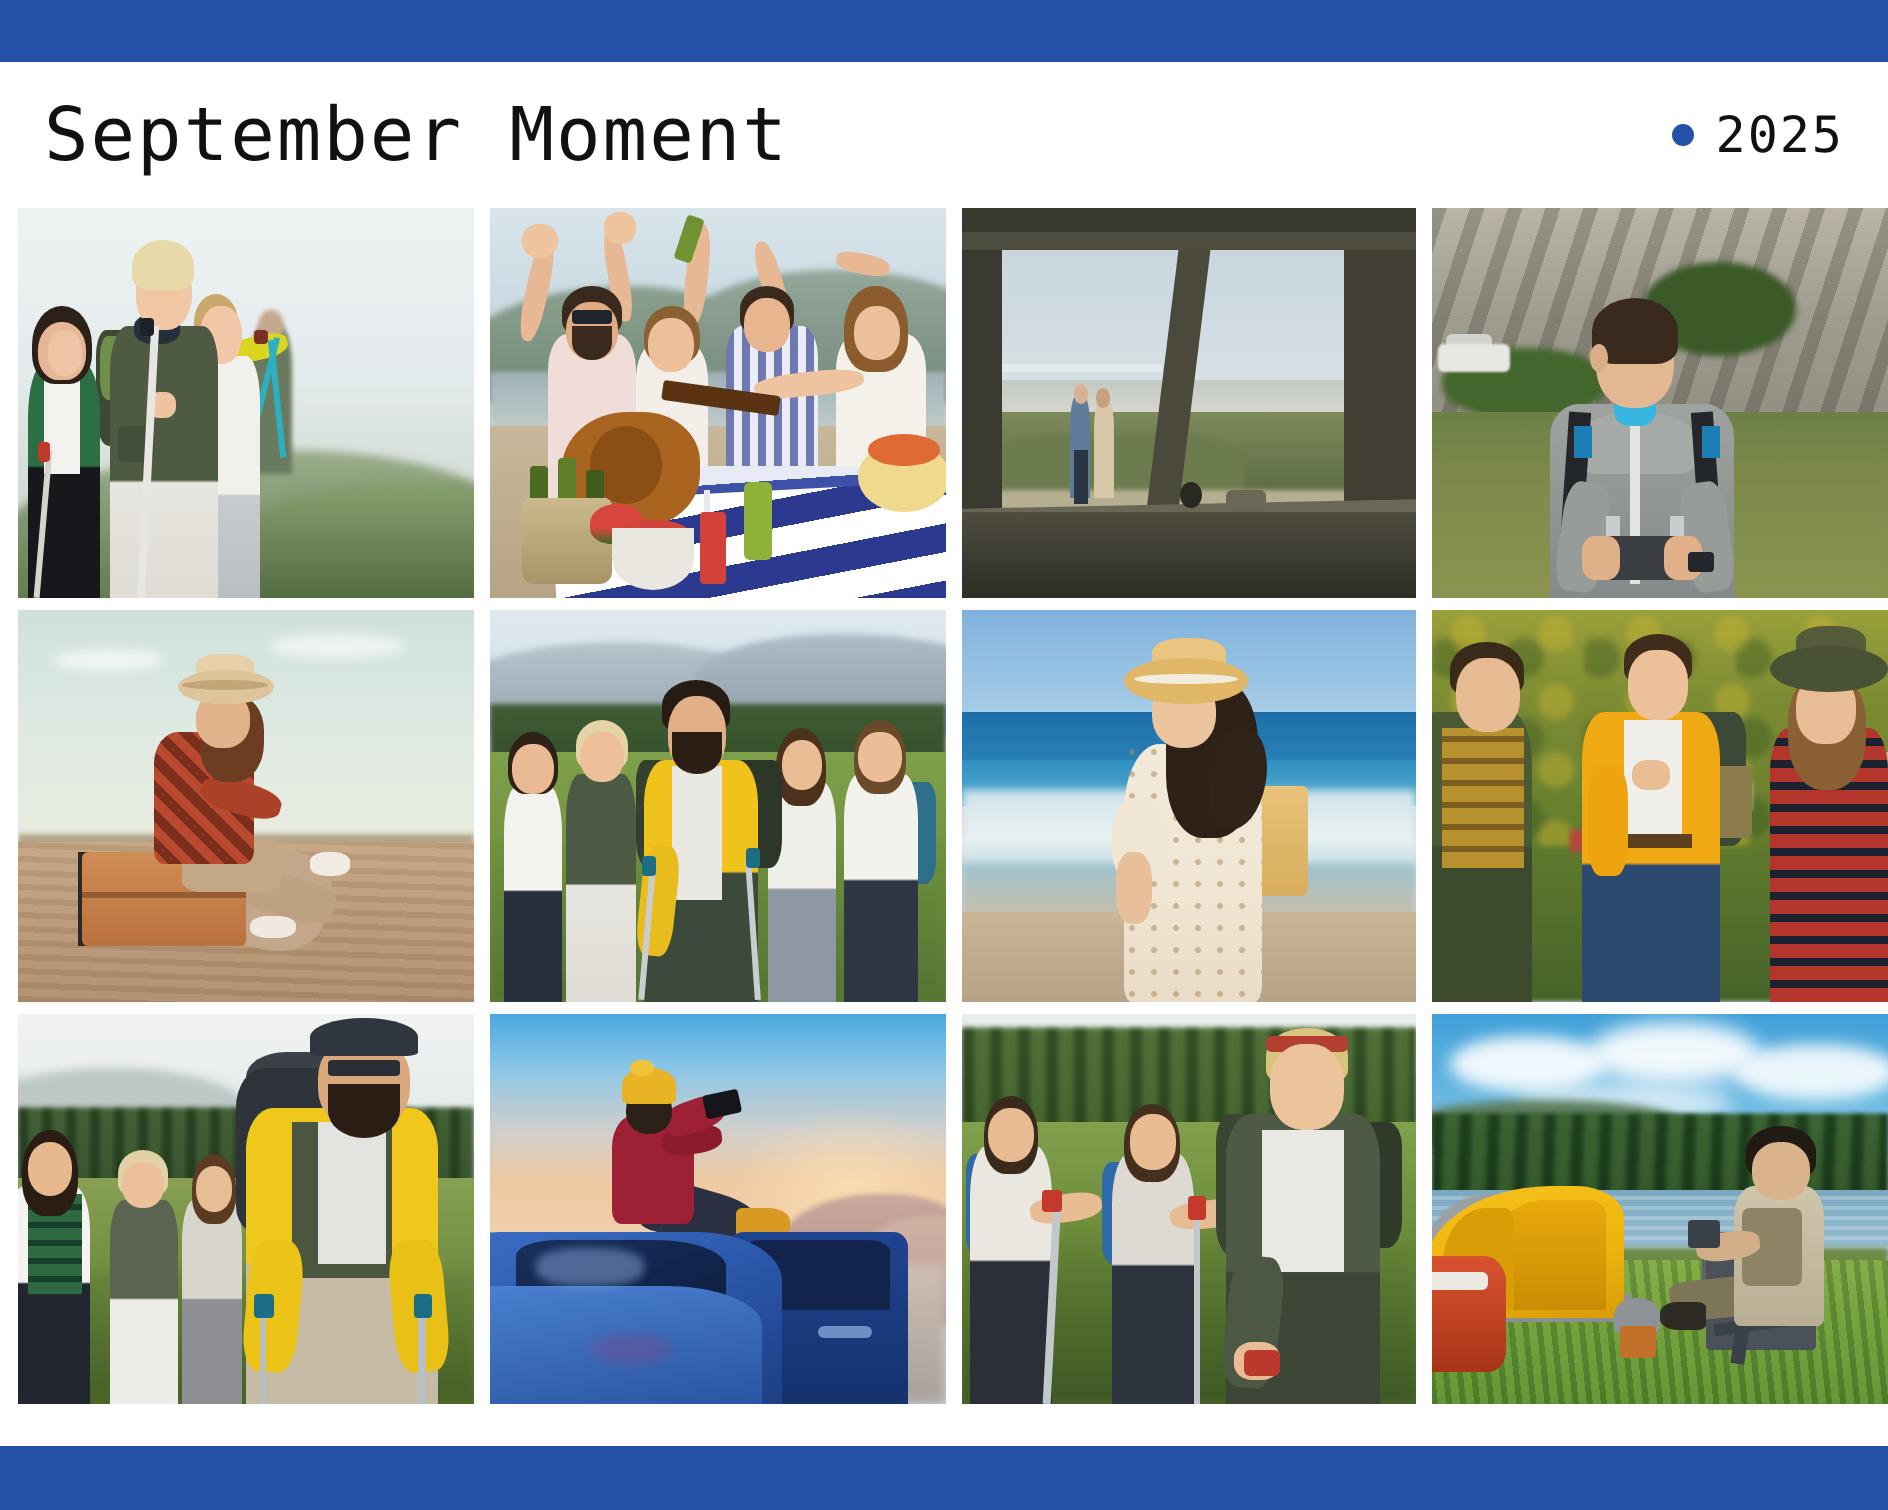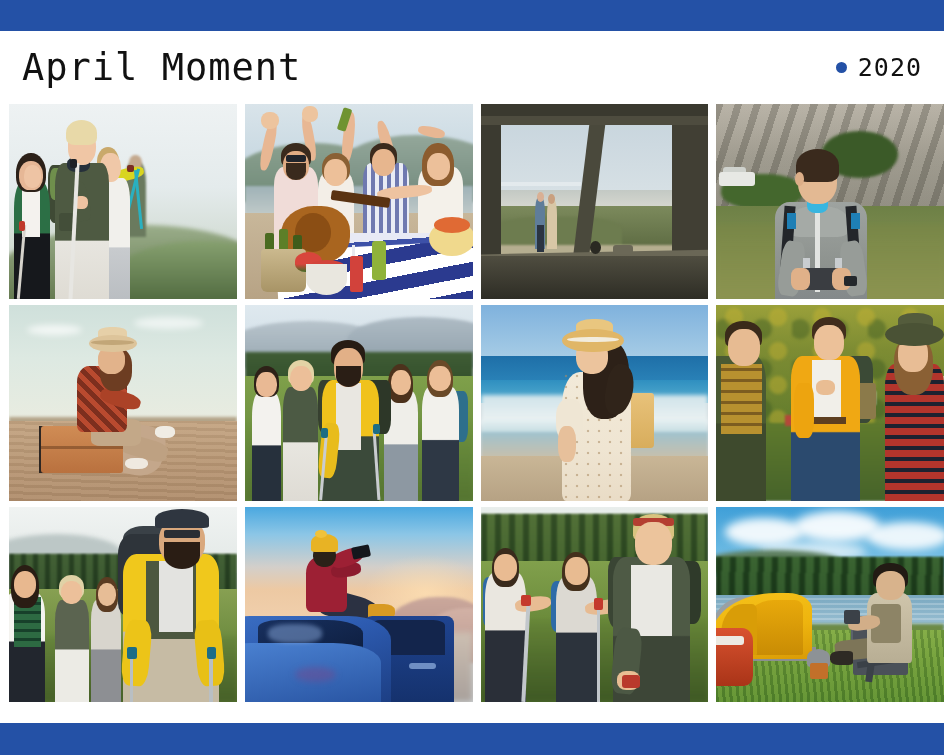--- a/index.html
+++ b/index.html
@@ -434,24 +434,24 @@
   .p12-manShoe{left:50%;top:74%;width:10%;height:7%;background:#2e2a24;border-radius:40% 20% 20% 40%;}
 </style>
 </head>
 <body>
 
 <div class="page">
 
   <div class="bar-top"></div>
 
   <div class="header">
-    <div class="title">April Moment</div>
+    <div class="title">September Moment</div>
     <div class="year-wrap">
       <span class="year-dot"></span>
-      <span class="year">2020</span>
+      <span class="year">2025</span>
     </div>
   </div>
 
   <div class="grid">
 
     <div class="cell">
       <div class="ph">
         <i class="p1-sky"></i>
           <i class="p1-hill"></i>
           <i class="p1-hill2"></i>

